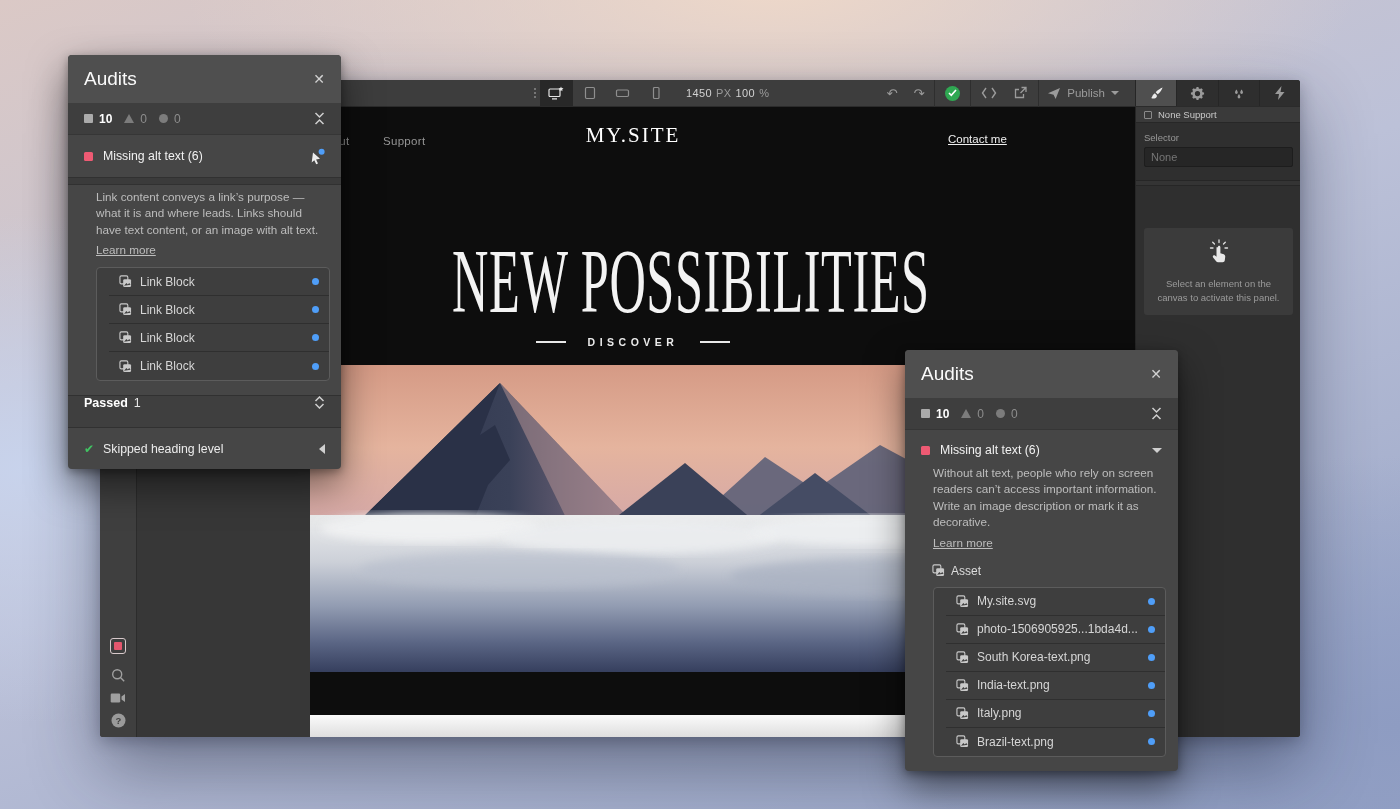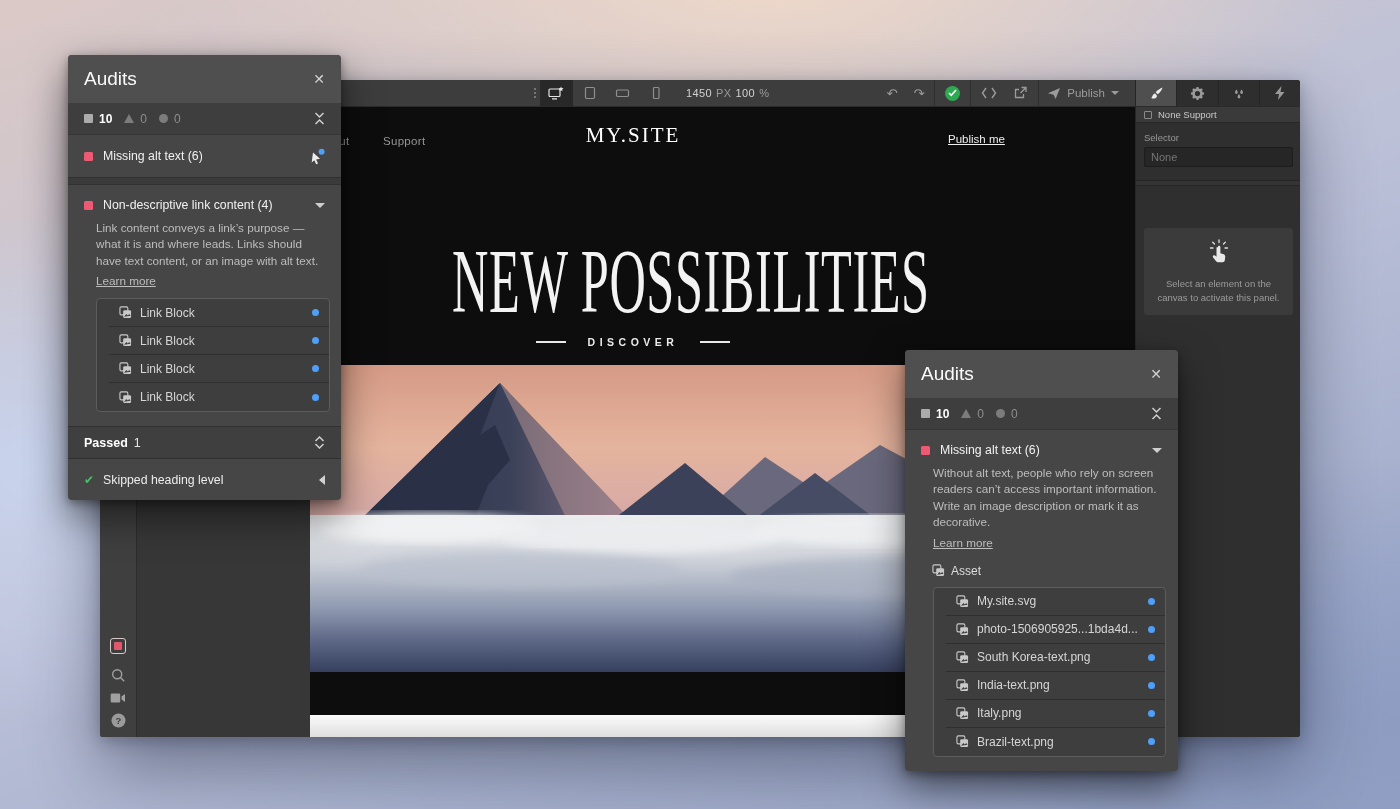--- a/index.html
+++ b/index.html
@@ -111,21 +111,21 @@
   .desc { margin:4px 14px 0 28px; font-size:11.7px; line-height:1.4; color:#bdbdbd; }
   .learn { display:inline-block; margin:5px 0 0 28px; font-size:11.7px; color:#bdbdbd; text-decoration:underline; }
   .group-row { display:flex; align-items:center; gap:6px; margin:13px 16px 0 27px; font-size:12px; color:#dcdcdc; }
   .item-list { margin:9px 12px 14px 28px; border:1px solid #5c5c5c; border-radius:4px; background:#3e3e3e; overflow:hidden;padding-left:12px; }
   .panel-left .item-list { margin-left:28px; margin-right:11px; }
   .item { height:28px; display:flex; align-items:center; gap:8px; padding:0 10px; border-bottom:1px solid #2f2f2f; }
   .item:last-child { border-bottom:none; }
   .item .ilabel { flex:1; font-size:12px; color:#d6d6d6; white-space:nowrap; overflow:hidden; }
   .bluedot { width:7px; height:7px; border-radius:50%; background:#4f9ef8; flex:none; }
   .passed-row { height:33px; background:#3f3f3f; border-top:1px solid #313131; border-bottom:1px solid #313131;
-    display:flex; align-items:center; padding:0 16px; gap:6px; }
+    display:flex; padding:0 16px; gap:6px; }
   .passed-row .plabel { font-size:12.5px; font-weight:bold; color:#fff; }
   .passed-row .pcount { font-size:12.5px; color:#e6e6e6; }
   .passed-row .spacer, .issue-row .spacer { flex:1; }
   .passed-item { height:41px; display:flex; align-items:center; gap:9px; padding:0 16px; }
   .passed-item .label { flex:1; font-size:12.3px; color:#ececec; }
   .check { color:#41c463; font-size:12px; font-weight:bold; font-family:"DejaVu Sans",sans-serif; }
   svg { display:block; }
 </style>
 </head>
 <body>
@@ -276,21 +276,21 @@
           </svg>
       </span>
     </div>
 
     <div class="canvas">
       <div class="site">
         <div class="site-nav">
           <span class="nav-link nav-about">About</span>
           <span class="nav-link nav-support">Support</span>
           <div class="site-logo">MY.SITE</div>
-          <span class="nav-contact">Publish me</span>
+          <span class="nav-contact">Contact me</span>
         </div>
         <div class="hero-title">NEW POSSIBILITIES</div>
         <div class="hero-tag">
           <span class="dash"></span>
           <span class="word">DISCOVER</span>
           <span class="dash"></span>
         </div>
         <div class="hero-img">
           <svg width="825" height="307" viewBox="0 0 825 307" preserveAspectRatio="none">
             <defs>
@@ -388,25 +388,20 @@
     <span class="redsq"></span>
     <span class="label">Missing alt text (6)</span>
     <span>
       <svg width="16" height="17" viewBox="0 0 16 17">
           <path d="M4 4.5l7 6.2-3.9.7 1.9 4-1.8.8-1.9-4-2.6 2.3z" fill="#ededed"></path>
           <circle cx="12.6" cy="3.8" r="3" fill="#4f9ef8"></circle>
         </svg>
     </span>
   </div>
   <div class="panel-gap"></div>
-  <div class="issue-head">
-    <span class="redsq"></span>
-    <span class="label">Non-descriptive link content (4)</span>
-    <span class="tri-down"></span>
-  </div>
   <div class="desc">Link content conveys a link’s purpose — what it is and where leads. Links should have text content, or an image with alt text.</div>
   <a class="learn">Learn more</a>
   <div class="item-list">
     <div class="item">
       <span>
           <svg width="13" height="13" viewBox="0 0 14 14">
             <rect x="1" y="1" width="8.5" height="8.5" rx="1.5" fill="none" stroke="#c9c9c9" stroke-width="1.2"></rect>
             <rect x="4.5" y="4.5" width="8.5" height="8.5" rx="1.5" fill="#c9c9c9"></rect>
             <path d="M5.5 11.5l2.4-2.8 1.6 1.5 1.5-1.7 1.5 2z" fill="#3f3f3f"></path>
           </svg>

